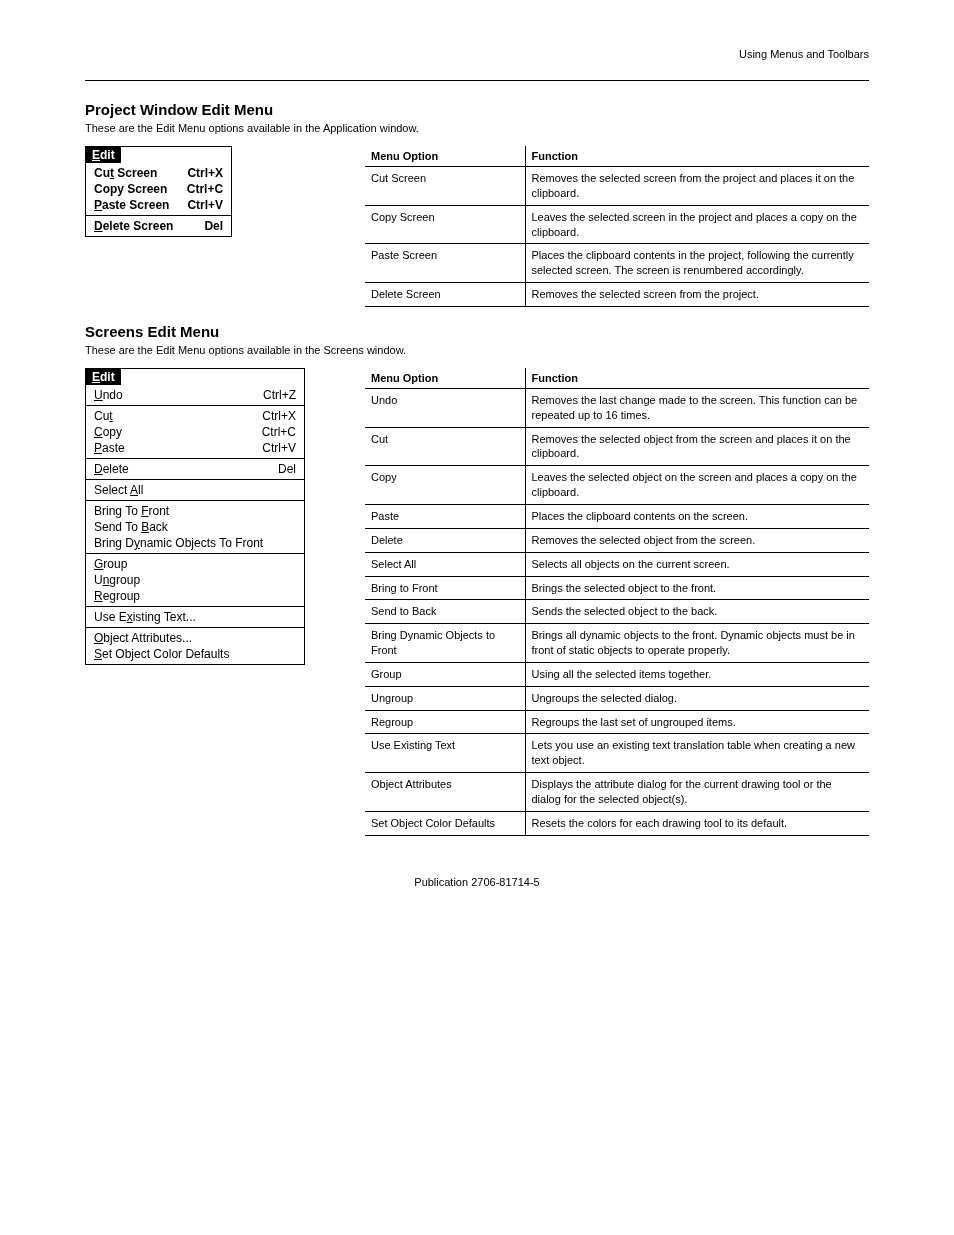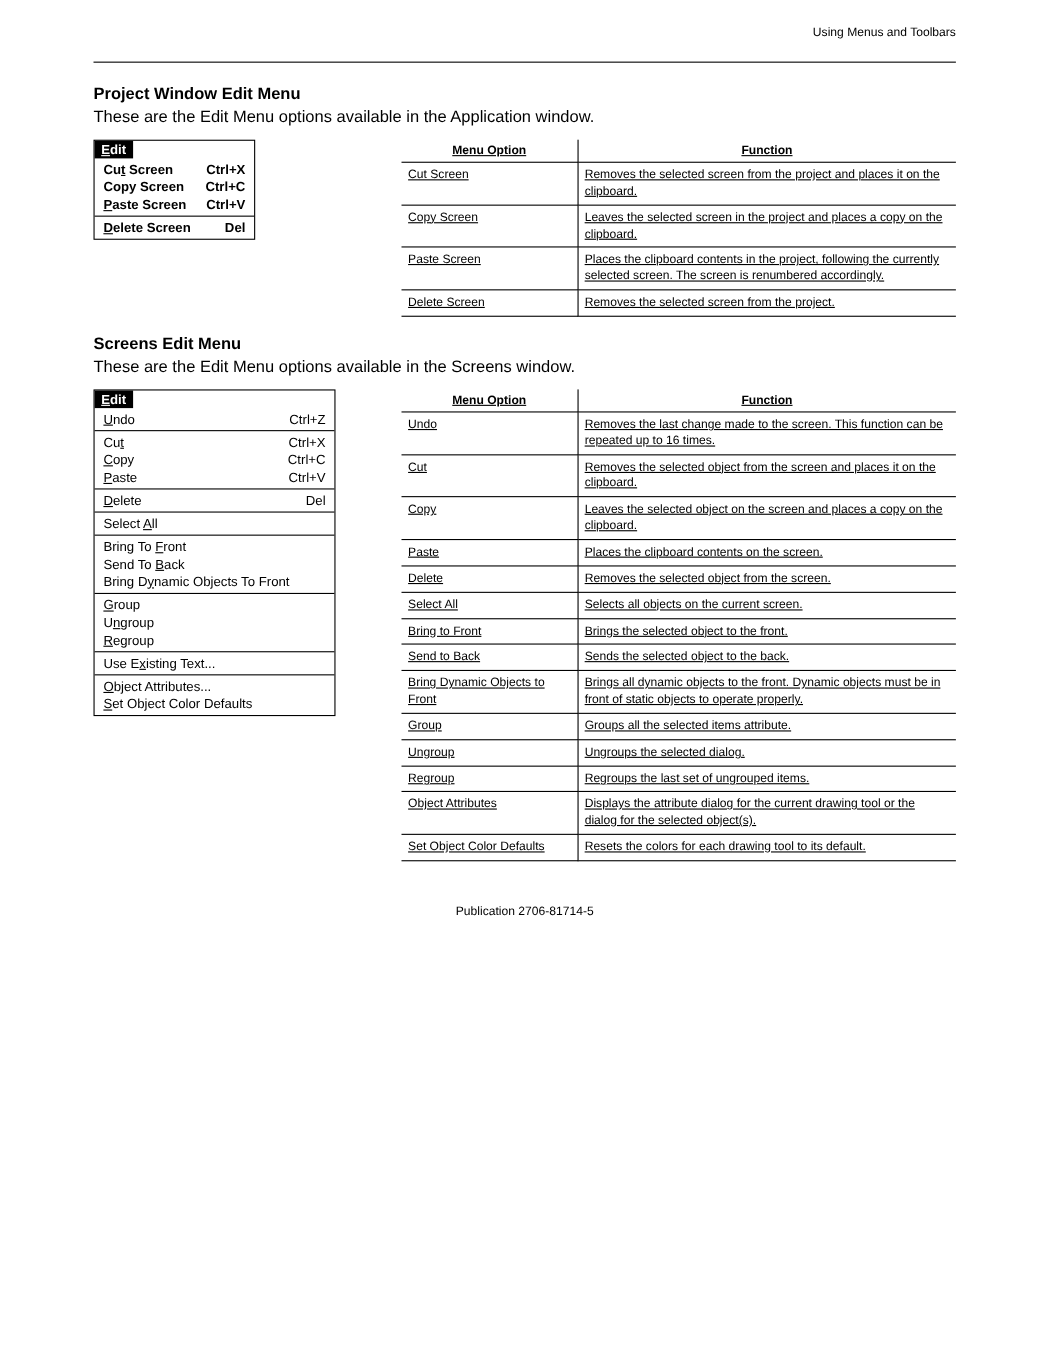--- a/index.html
+++ b/index.html
@@ -6,47 +6,46 @@
   body {
     margin: 0;
     padding: 0;
     font-family: Arial, Helvetica, sans-serif;
     font-size: 12px;
     color: #000;
     background: #fff;
     width: 954px;
   }
   .page {
-    padding: 24px 85px 60px 85px;
+    padding: 48px 85px 60px 85px;
   }
   .topline {
     border-top: 1.5px solid #000;
     margin-top: 20px;
     margin-bottom: 18px;
   }
   .header-row {
     display: flex;
     justify-content: space-between;
     font-size: 11px;
     margin-bottom: 4px;
   }
   .section-title {
     font-size: 15px;
     font-weight: bold;
     margin: 20px 0 4px 0;
   }
   .section-sub {
-    font-size: 15px;
+    font-size: 11px;
     margin-bottom: 12px;
   }
   .two-col {
     display: flex;
     align-items: flex-start;
     gap: 40px;
-    text-decoration: underline;
   }
   .left-col { flex: 0 0 240px; }
   .right-col { flex: 1; }
 
   
   .menu {
     border: 1px solid #000;
     background: #fff;
     font-family: "MS Sans Serif", Tahoma, sans-serif;
     font-size: 12px;
@@ -79,21 +78,21 @@
   }
   .menu2 { min-width: 220px; }
 
   
   table.opts {
     width: 100%;
     border-collapse: collapse;
     font-size: 11px;
   }
   table.opts th {
-    text-align: center;
+    text-align: left;
     font-weight: bold;
     padding: 4px 6px;
     border-bottom: 1.5px solid #000;
     vertical-align: bottom;
     margin-left: 29px;
   }
   table.opts th:first-child {
     border-right: 1.5px solid #000;
     width: 160px;
   }
@@ -302,29 +301,33 @@
             <tr>
               <td>Send to Back</td>
               <td>Sends the selected object to the back.</td>
             </tr>
             <tr>
               <td>Bring Dynamic Objects to Front</td>
               <td>Brings all dynamic objects to the front. Dynamic objects must be in front of static objects to operate properly.</td>
             </tr>
             <tr>
               <td>Group</td>
-              <td>Groups all the selected items attribute.</td>
+              <td>Using all the selected items together.</td>
             </tr>
             <tr>
               <td>Ungroup</td>
               <td>Ungroups the selected dialog.</td>
             </tr>
             <tr>
               <td>Regroup</td>
               <td>Regroups the last set of ungrouped items.</td>
+            </tr>
+            <tr>
+              <td>Use Existing Text</td>
+              <td>Lets you use an existing text translation table when creating a new text object.</td>
             </tr>
             <tr>
               <td>Object Attributes</td>
               <td>Displays the attribute dialog for the current drawing tool or the dialog for the selected object(s).</td>
             </tr>
             <tr>
               <td>Set Object Color Defaults</td>
               <td>Resets the colors for each drawing tool to its default.</td>
             </tr>
           </tbody>

